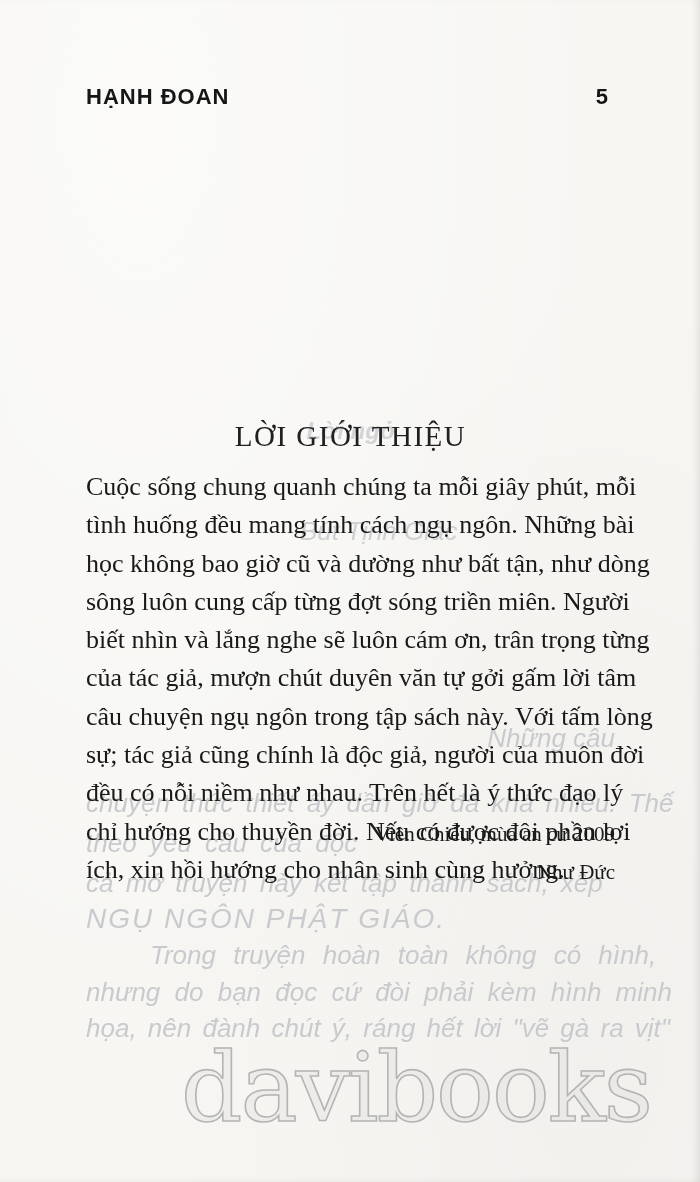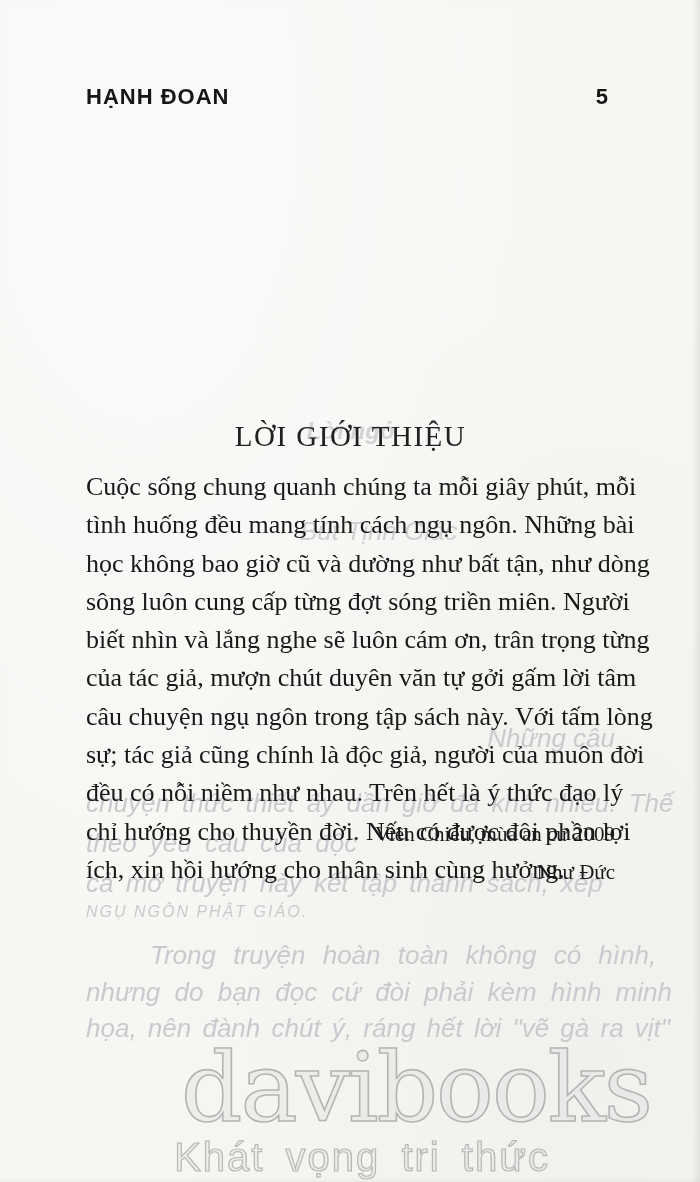--- a/index.html
+++ b/index.html
@@ -52,21 +52,21 @@
     font-style:italic;color:#c9cacd;
     filter:blur(0.6px);
     font-size:26px;white-space:nowrap;pointer-events:none;
   }
   .g0{top:417px;left:86px;right:85px;text-align:center;font-size:24px;font-weight:bold;color:#d3d4d7;}
   .g1{top:516px;left:300px;color:#d0d1d4;}
   .g2{top:723px;left:86px;right:85px;text-align:right;}
   .g3{top:788px;left:86px;word-spacing:5px;}
   .g4{top:828px;left:86px;word-spacing:6px;}
   .g5{top:868px;left:86px;word-spacing:5px;}
-  .g6{top:903px;left:86px;letter-spacing:2px;font-size:16px;}
+  .g6{top:903px;left:86px;letter-spacing:2px;font-size:28px;}
   .g7{top:940px;left:150px;word-spacing:10px;}
   .g8{top:977px;left:86px;word-spacing:7px;text-align:center;}
   .g9{top:1013px;left:86px;word-spacing:4px;}
   
   .wm-logo{
     position:absolute;left:146px;top:1040px;
     font-family:"DejaVu Serif","Liberation Serif",serif;
     font-size:96px;line-height:1;letter-spacing:-2px;
     color:rgba(185,185,185,0.12);
     -webkit-text-stroke:1.6px #b4b4b4;
@@ -116,15 +116,14 @@
     <div class="body-line">chỉ hướng cho thuyền đời. Nếu có được đôi phần lợi</div>
     <div class="body-line last">ích, xin hồi hướng cho nhân sinh cùng hưởng.</div>
   </div>
 
   <div class="signature">
     <div>Viên Chiếu, mùa an cư 2009</div>
     <div>Như Đức</div>
   </div>
 
   <div class="wm-logo">davibooks</div>
-  <div class="wm-tagline">Khát vọng tri thức</div>
 
 </div>
 
 </body></html>

